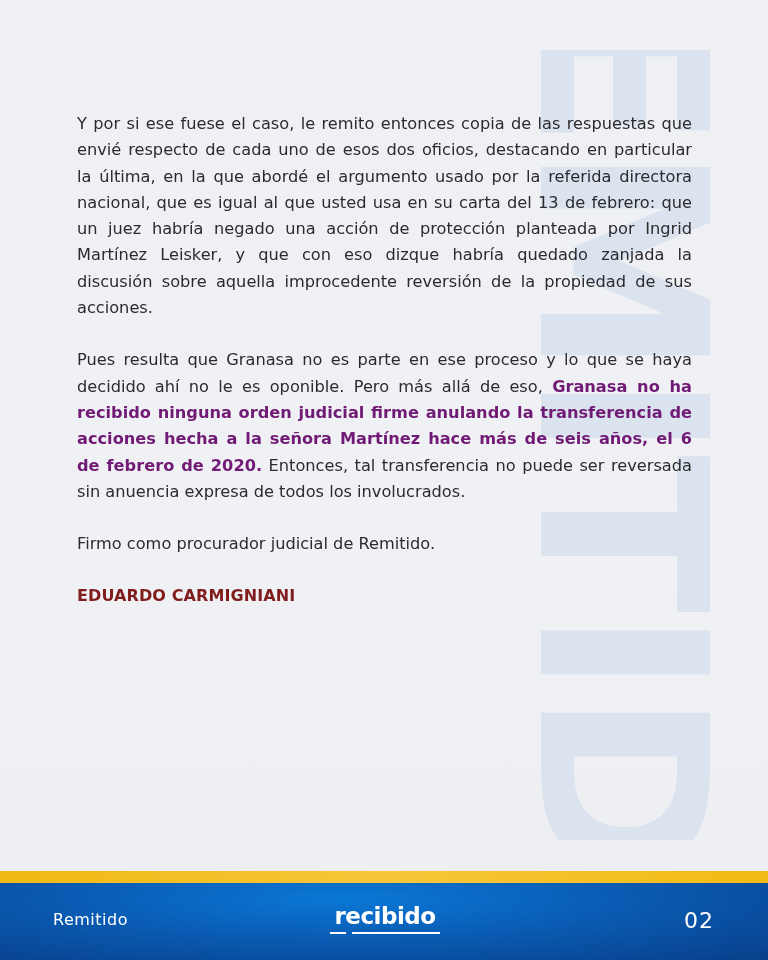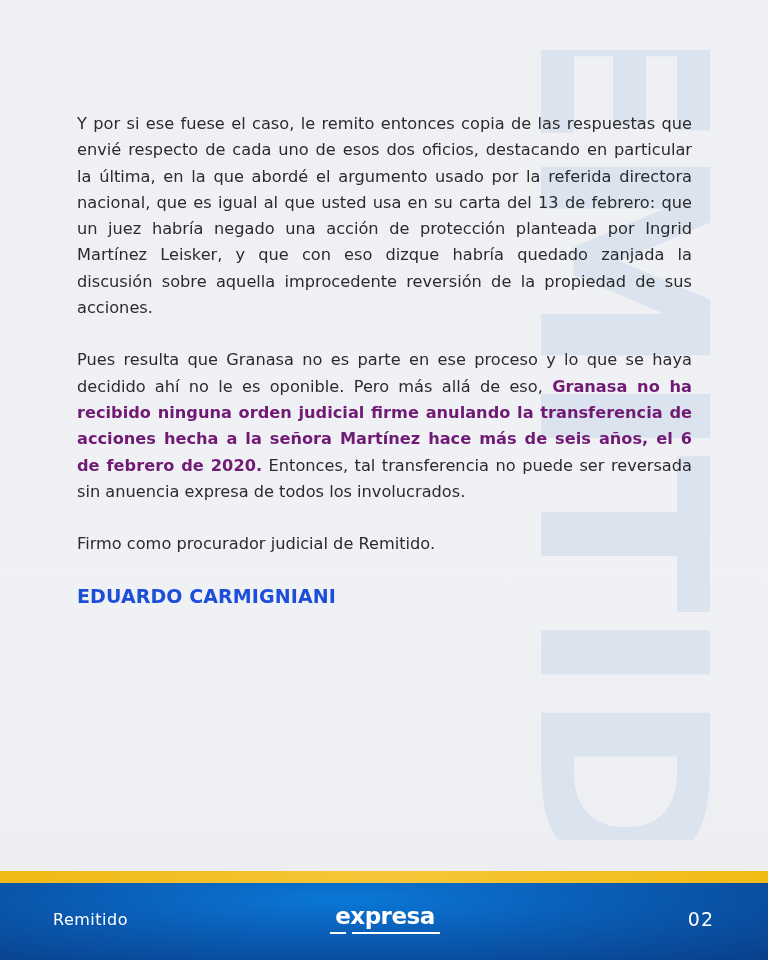--- a/index.html
+++ b/index.html
@@ -42,23 +42,23 @@
       line-height: 26.3px;
       text-align: justify;
       z-index: 2;
     }
     .content p { margin-bottom: 26px; margin-top: 22px; }
     .content b { font-weight: bold; color: #701a75; }
     .sign-line { margin-top: 26px; text-align: left; }
     .signature {
       margin-top: 16px;
       font-weight: bold;
-      font-size: 19px;
+      font-size: 16px;
       letter-spacing: 0.1px;
-      color: #1d4ed8;
+      color: #7f1d1d;
       text-align: left;
     }
     .yellow-band {
       position: absolute;
       left: 0; top: 871px;
       width: 768px; height: 12px;
       background: linear-gradient(90deg, #f0b913 0%, #f7c63a 50%, #f2bb14 100%);
       z-index: 3;
     }
     .footer {
@@ -71,21 +71,21 @@
     .footer-label {
       position: absolute;
       left: 53px; top: 27px;
       font-size: 16px;
       color: #ffffff;
       letter-spacing: 0.5px;
     }
     .footer-page {
       position: absolute;
       right: 54px; top: 25px;
-      font-size: 19px;
+      font-size: 22px;
       color: #ffffff;
       letter-spacing: 1px;
     }
     .logo {
       position: absolute;
       left: 328px; top: 21px;
       width: 114px; height: 32px;
     }
     .logo-text {
       display: block;
@@ -118,18 +118,18 @@
   <p><span>Pues resulta que Granasa no es parte en ese proceso y lo que se haya decidido ahí no le es oponible. Pero más allá de eso, </span><b>Granasa no ha recibido ninguna orden judicial firme anulando la transferencia de acciones hecha a la señora Martínez hace más de seis años, el 6 de febrero de 2020.</b><span> Entonces, tal transferencia no puede ser reversada sin anuencia expresa de todos los involucrados.</span></p>
   <p class="sign-line">Firmo como procurador judicial de Remitido.</p>
   <div class="signature">EDUARDO CARMIGNIANI</div>
 </main>
 
 <div class="yellow-band"></div>
 
 <footer class="footer">
   <span class="footer-label">Remitido</span>
   <div class="logo">
-    <span class="logo-text">expresa</span>
+    <span class="logo-text">recibido</span>
     <span class="logo-underline left"></span>
     <span class="logo-underline right"></span>
   </div>
   <span class="footer-page">02</span>
 </footer>
 
 </body></html>

